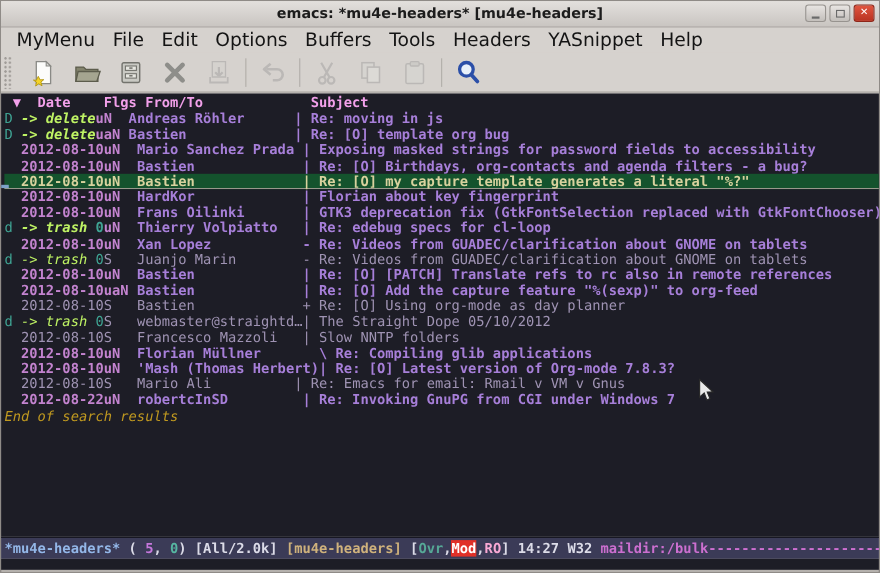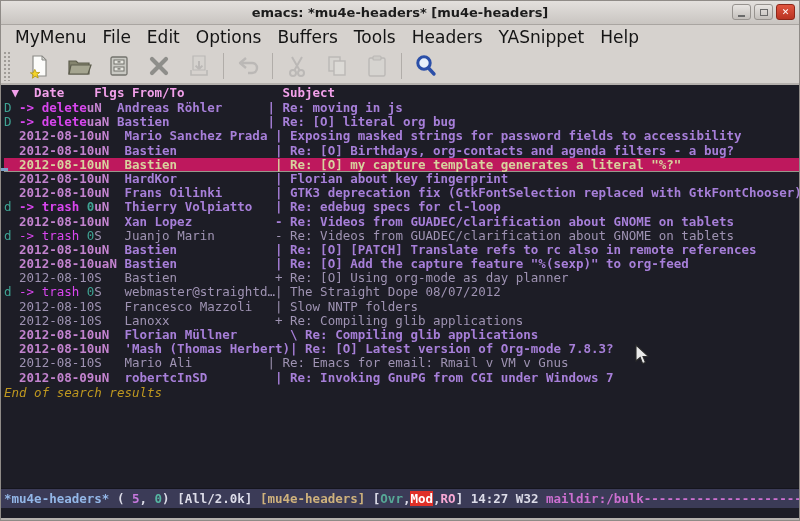--- a/index.html
+++ b/index.html
@@ -74,26 +74,26 @@
     white-space:pre;
   }
   .row { height:14.2px; line-height:14.2px; white-space:pre; position:relative; }
   .row span { display:inline; }
   .c-mark  { display:inline-block; width:2ch;  white-space:pre; }
   .c-date  { display:inline-block; width:11ch; white-space:pre; }
   .c-flags { display:inline-block; width:4ch;  white-space:pre; }
   .c-from  { display:inline-block; min-width:20ch; white-space:pre; }
   .c-subj  { white-space:pre; }
   .mk { color:#3fa393; }
-  .marked-label { color:#d946ef; }
+  .marked-label { color:#bef264; font-style:italic; }
   .row.unread .c-date, .row.unread .c-flags { color:#c383cf; font-weight:bold; }
   .row.unread .c-from, .row.unread .c-subj { color:#a77fd9; font-weight:bold; }
   .row.seen .c-date, .row.seen .c-flags,
   .row.seen .c-from, .row.seen .c-subj { color:#9f93b3; font-weight:normal; }
-  .row.selected { background:#be185d; box-shadow:inset 0 -1px 0 #98988c; }
+  .row.selected { background:#14532d; box-shadow:inset 0 -1px 0 #98988c; }
   .row.selected .c-date, .row.selected .c-flags,
   .row.selected .c-from, .row.selected .c-subj,
   .row.selected .marked-label { color:#d8d29e; font-weight:bold; }
   .row.selected::before {
     content:""; position:absolute; left:-3px; bottom:1px;
     width:7px; height:3px; background:#7da2c8;
   }
   .end-marker {
     height:15px; line-height:15px;
     color:#bf9820; font-style:italic; white-space:pre;
@@ -232,39 +232,38 @@
         <circle cx="11" cy="10" r="6.2" fill="#e8f0fa" stroke="#2b4fa8" stroke-width="3"></circle>
         <path d="M15.5 15 L21 21" stroke="#2b4fa8" stroke-width="3.4" stroke-linecap="round"></path>
       </svg>
     </div>
   </div>
 
   <div class="buffer">
     <div class="header-line"> ▼  Date    Flgs From/To             Subject</div>
     <div>
         <div class="row unread"><span class="c-mark mk">D </span><span class="c-date"><span class="marked-label">-&gt; delete</span></span><span class="c-flags">uN  </span><span class="c-from">Andreas Röhler      </span><span class="c-subj">| Re: moving in js</span></div>
-        <div class="row unread"><span class="c-mark mk">D </span><span class="c-date"><span class="marked-label">-&gt; delete</span></span><span class="c-flags">uaN </span><span class="c-from">Bastien             </span><span class="c-subj">| Re: [O] literal org bug</span></div>
+        <div class="row unread"><span class="c-mark mk">D </span><span class="c-date"><span class="marked-label">-&gt; delete</span></span><span class="c-flags">uaN </span><span class="c-from">Bastien             </span><span class="c-subj">| Re: [O] template org bug</span></div>
         <div class="row unread"><span class="c-mark mk">  </span><span class="c-date">2012-08-10</span><span class="c-flags">uN  </span><span class="c-from">Mario Sanchez Prada </span><span class="c-subj">| Exposing masked strings for password fields to accessibility</span></div>
         <div class="row unread"><span class="c-mark mk">  </span><span class="c-date">2012-08-10</span><span class="c-flags">uN  </span><span class="c-from">Bastien             </span><span class="c-subj">| Re: [O] Birthdays, org-contacts and agenda filters - a bug?</span></div>
         <div class="row unread selected"><span class="c-mark mk">  </span><span class="c-date">2012-08-10</span><span class="c-flags">uN  </span><span class="c-from">Bastien             </span><span class="c-subj">| Re: [O] my capture template generates a literal "%?"</span></div>
         <div class="row unread"><span class="c-mark mk">  </span><span class="c-date">2012-08-10</span><span class="c-flags">uN  </span><span class="c-from">HardKor             </span><span class="c-subj">| Florian about key fingerprint</span></div>
         <div class="row unread"><span class="c-mark mk">  </span><span class="c-date">2012-08-10</span><span class="c-flags">uN  </span><span class="c-from">Frans Oilinki       </span><span class="c-subj">| GTK3 deprecation fix (GtkFontSelection replaced with GtkFontChooser)</span></div>
         <div class="row unread"><span class="c-mark mk">d </span><span class="c-date"><span class="marked-label">-&gt; trash</span><span class="mk"> 0</span></span><span class="c-flags">uN  </span><span class="c-from">Thierry Volpiatto   </span><span class="c-subj">| Re: edebug specs for cl-loop</span></div>
         <div class="row unread"><span class="c-mark mk">  </span><span class="c-date">2012-08-10</span><span class="c-flags">uN  </span><span class="c-from">Xan Lopez           </span><span class="c-subj">- Re: Videos from GUADEC/clarification about GNOME on tablets</span></div>
         <div class="row seen"><span class="c-mark mk">d </span><span class="c-date"><span class="marked-label">-&gt; trash</span><span class="mk"> 0</span></span><span class="c-flags">S   </span><span class="c-from">Juanjo Marin        </span><span class="c-subj">- Re: Videos from GUADEC/clarification about GNOME on tablets</span></div>
         <div class="row unread"><span class="c-mark mk">  </span><span class="c-date">2012-08-10</span><span class="c-flags">uN  </span><span class="c-from">Bastien             </span><span class="c-subj">| Re: [O] [PATCH] Translate refs to rc also in remote references</span></div>
         <div class="row unread"><span class="c-mark mk">  </span><span class="c-date">2012-08-10</span><span class="c-flags">uaN </span><span class="c-from">Bastien             </span><span class="c-subj">| Re: [O] Add the capture feature "%(sexp)" to org-feed</span></div>
         <div class="row seen"><span class="c-mark mk">  </span><span class="c-date">2012-08-10</span><span class="c-flags">S   </span><span class="c-from">Bastien             </span><span class="c-subj">+ Re: [O] Using org-mode as day planner</span></div>
-        <div class="row seen"><span class="c-mark mk">d </span><span class="c-date"><span class="marked-label">-&gt; trash</span><span class="mk"> 0</span></span><span class="c-flags">S   </span><span class="c-from">webmaster@straightd…</span><span class="c-subj">| The Straight Dope 08/07/2012</span></div>
+        <div class="row seen"><span class="c-mark mk">d </span><span class="c-date"><span class="marked-label">-&gt; trash</span><span class="mk"> 0</span></span><span class="c-flags">S   </span><span class="c-from">webmaster@straightd…</span><span class="c-subj">| The Straight Dope 05/10/2012</span></div>
         <div class="row seen"><span class="c-mark mk">  </span><span class="c-date">2012-08-10</span><span class="c-flags">S   </span><span class="c-from">Francesco Mazzoli   </span><span class="c-subj">| Slow NNTP folders</span></div>
-        <div class="row seen"><span class="c-mark mk">  </span><span class="c-date">2012-08-10</span><span class="c-flags">S   </span><span class="c-from">Lanoxx              </span><span class="c-subj">+ Re: Compiling glib applications</span></div>
         <div class="row unread"><span class="c-mark mk">  </span><span class="c-date">2012-08-10</span><span class="c-flags">uN  </span><span class="c-from">Florian Müllner     </span><span class="c-subj">  \ Re: Compiling glib applications</span></div>
         <div class="row unread"><span class="c-mark mk">  </span><span class="c-date">2012-08-10</span><span class="c-flags">uN  </span><span class="c-from">'Mash (Thomas Herbert)</span><span class="c-subj">| Re: [O] Latest version of Org-mode 7.8.3?</span></div>
         <div class="row seen"><span class="c-mark mk">  </span><span class="c-date">2012-08-10</span><span class="c-flags">S   </span><span class="c-from">Mario Ali          </span><span class="c-subj">| Re: Emacs for email: Rmail v VM v Gnus</span></div>
-        <div class="row unread"><span class="c-mark mk">  </span><span class="c-date">2012-08-09</span><span class="c-flags">uN  </span><span class="c-from">robertcInSD         </span><span class="c-subj">| Re: Invoking GnuPG from CGI under Windows 7</span></div>
+        <div class="row unread"><span class="c-mark mk">  </span><span class="c-date">2012-08-22</span><span class="c-flags">uN  </span><span class="c-from">robertcInSD         </span><span class="c-subj">| Re: Invoking GnuPG from CGI under Windows 7</span></div>
       </div>
     <div class="end-marker">End of search results</div>
 
     <svg class="cursor-pointer" style="left:634px; top:259px;" width="14" height="21" viewBox="0 0 14 21">
       <path d="M1 1 L1 17 L5.2 13.4 L7.6 19.6 L10.4 18.4 L8 12.4 L13 12.2 Z" fill="#e9e9e9" stroke="#2a2a2a" stroke-width="1.1"></path>
     </svg>
   </div>
 
   <div class="modeline"><span class="ml-buffer">*mu4e-headers*</span><span> ( </span><span class="ml-point">5</span><span>, </span><span class="ml-mark">0</span><span>) </span><span>[All/2.0k] </span><span class="ml-mode">[mu4e-headers] </span><span>[</span><span class="ml-ovr">Ovr</span><span>,</span><span class="ml-mod">Mod</span><span>,</span><span class="ml-ro">RO</span><span>] </span><span>14:27</span><span> </span><span>W32</span><span> </span><span class="ml-maildir">maildir:/bulk</span><span class="ml-filler">--------------------------------------------------</span></div>
 

